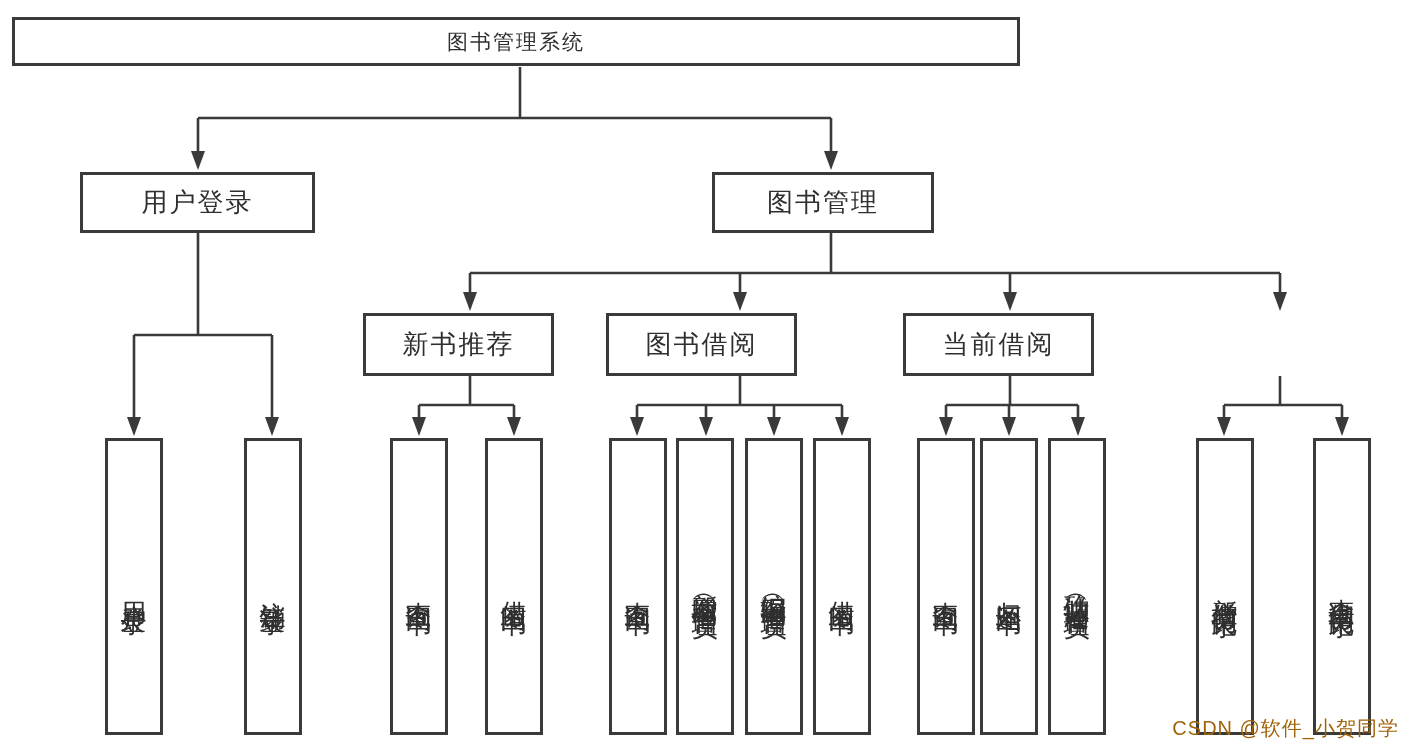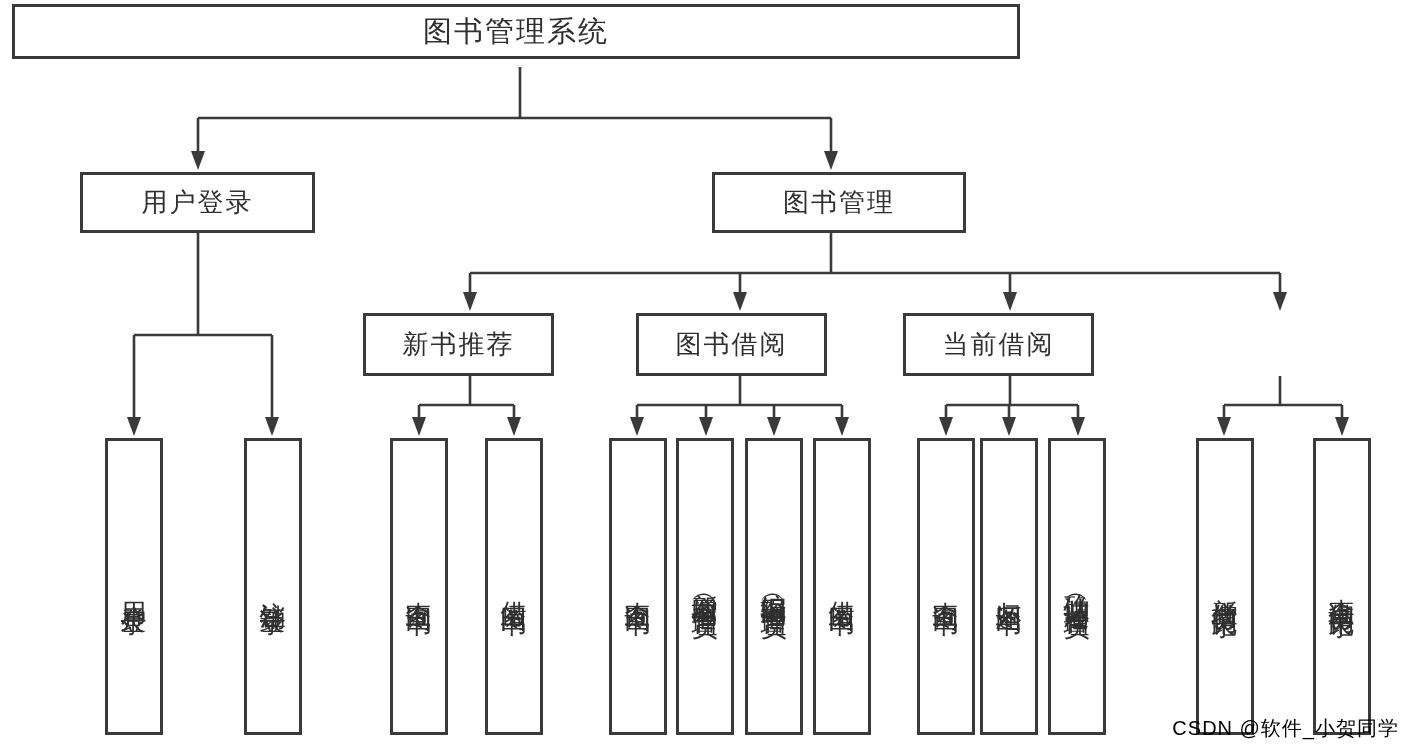--- a/index.html
+++ b/index.html
@@ -27,35 +27,35 @@
     border: 3px solid #3a3a3a;
     background: #ffffff;
     color: #2f2f2f;
     display: flex;
     align-items: center;
     justify-content: center;
     z-index: 2;
     letter-spacing: 2px;
   }
   .node.root {
-    left: 12px; top: 4px; width: 1008px; height: 55px;
-    font-size: 29px;
+    left: 12px; top: 17px; width: 1008px; height: 49px;
+    font-size: 21px;
   }
   .node.lvl {
     height: 61px;
     font-size: 26px;
   }
   .n-user-login   { left: 80px;  top: 172px; width: 235px; }
-  .n-book-mgmt    { left: 712px; top: 172px; width: 254px; }
+  .n-book-mgmt    { left: 712px; top: 172px; width: 222px; }
   .node.lvl3 {
     top: 313px; height: 63px; width: 191px;
     font-size: 26px;
   }
   .n-new-book     { left: 363px; }
-  .n-book-borrow  { left: 636px; }
+  .n-book-borrow  { left: 606px; }
   .n-cur-borrow   { left: 903px; }
   .n-borrow-rec   { left: 1173px; width: 214px; }
   .node.leaf {
     top: 438px; height: 297px; width: 58px;
     font-size: 26px;
     writing-mode: vertical-lr;
     text-orientation: mixed;
     letter-spacing: 3px;
     line-height: 1;
   }
@@ -69,21 +69,21 @@
   .leaf-8  { left: 813px; }
   .leaf-9  { left: 917px; }
   .leaf-10 { left: 980px; width: 57px; }
   .leaf-11 { left: 1048px; width: 60px; letter-spacing: 1px; }
   .leaf-12 { left: 1196px; width: 57px; height: 284px; }
   .leaf-13 { left: 1313px; width: 57px; height: 284px; }
   .watermark {
     position: absolute;
     right: 6px;
     bottom: 5px;
-    color: #000000;
+    color: #a16207;
     font-size: 20px;
     letter-spacing: 1px;
     z-index: 3;
     white-space: nowrap;
   }
 </style>
 </head>
 <body>
 
 <div class="canvas">

